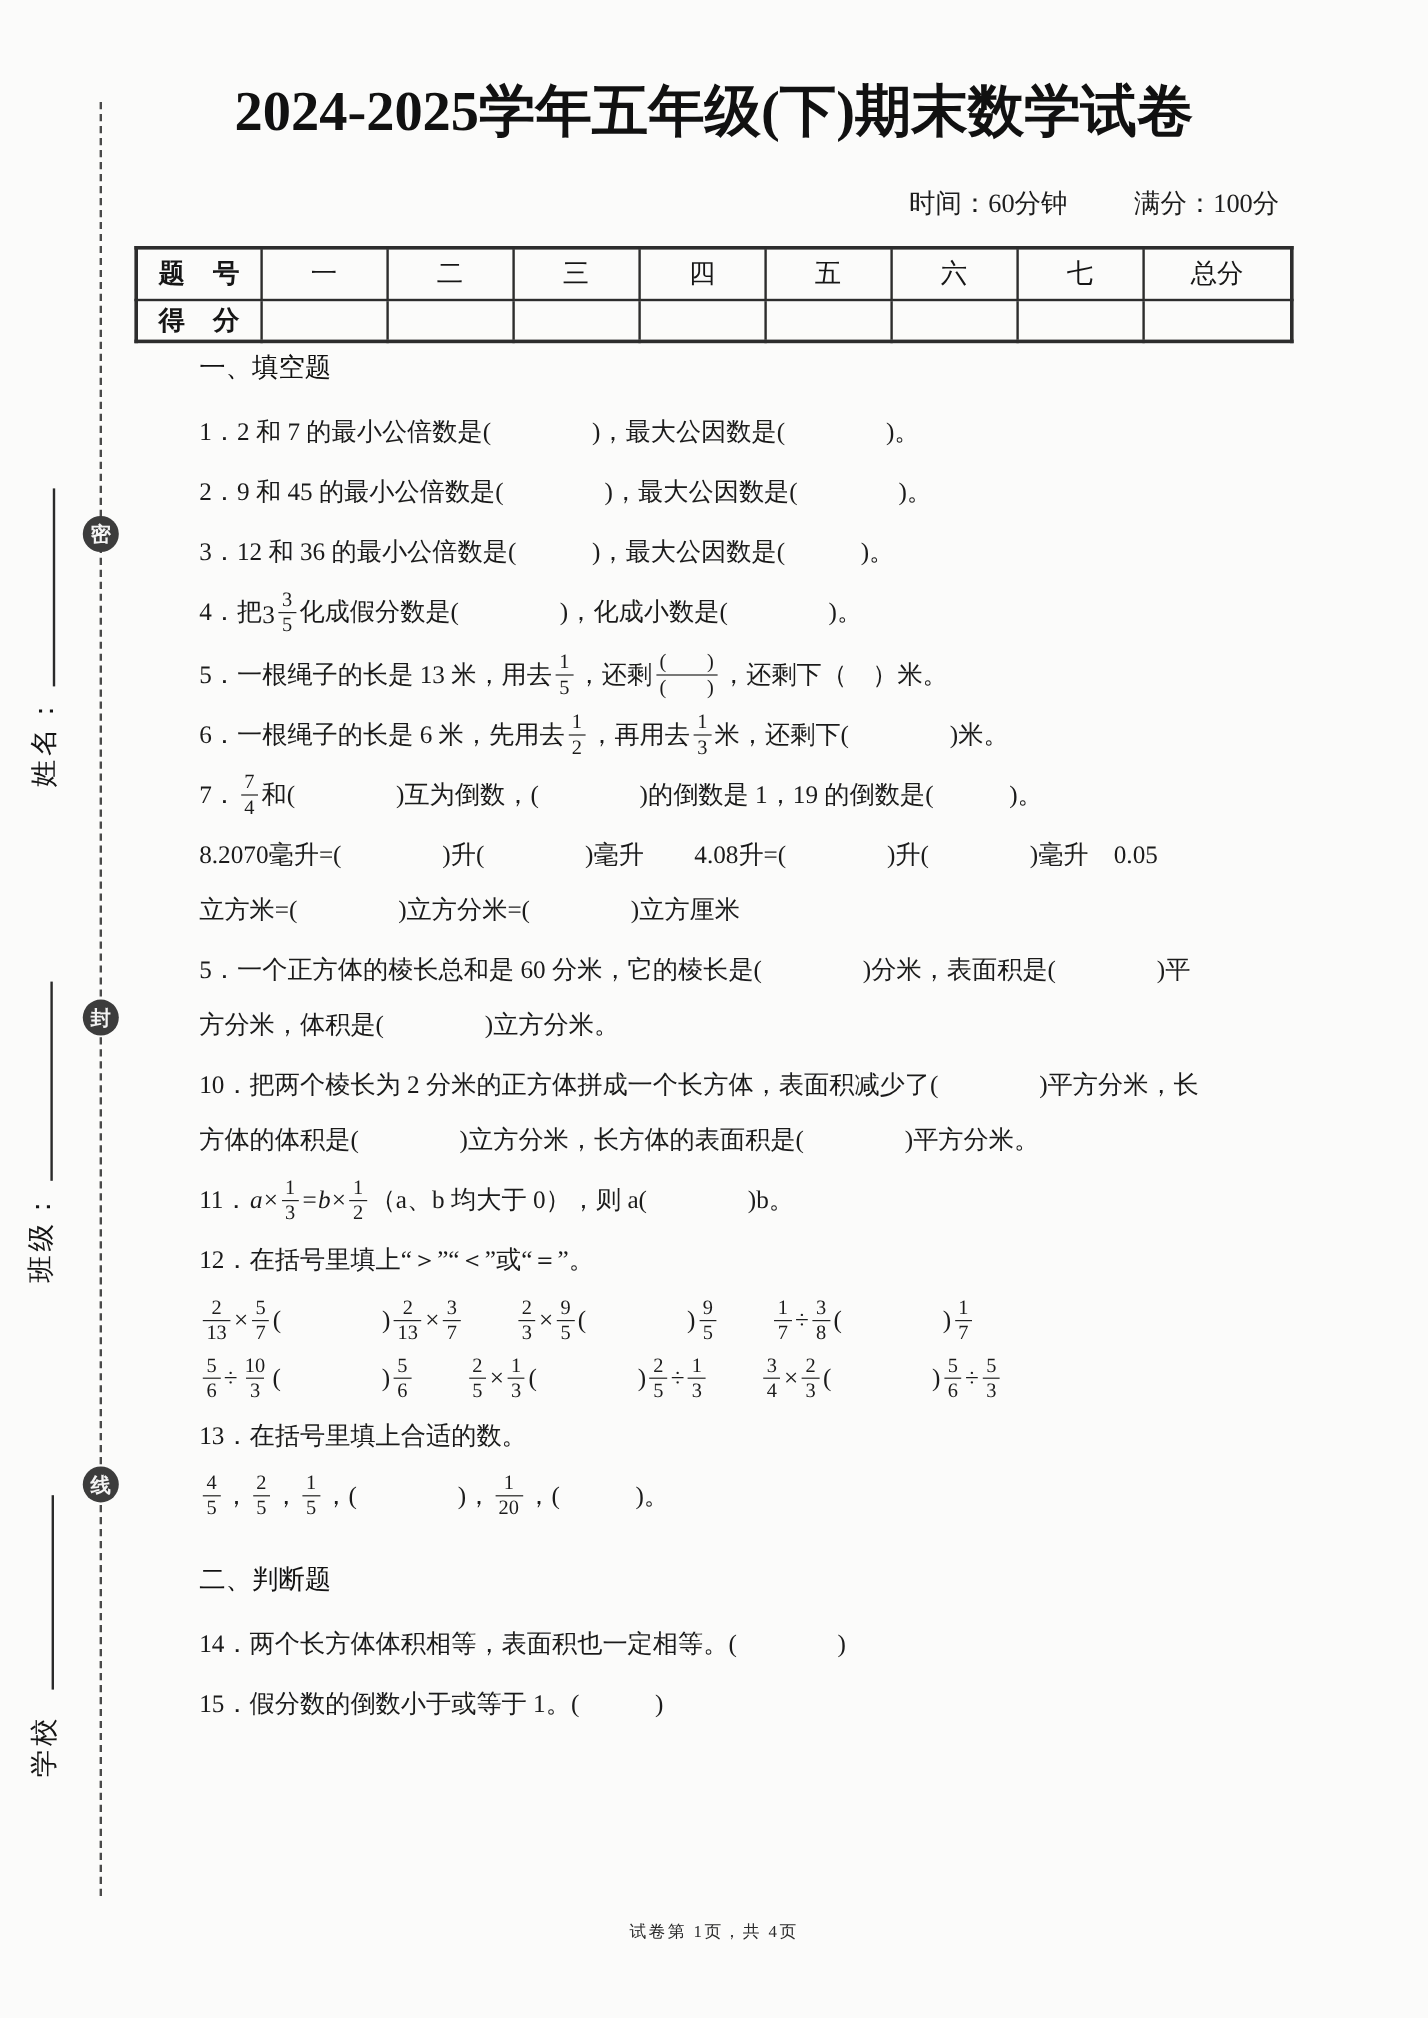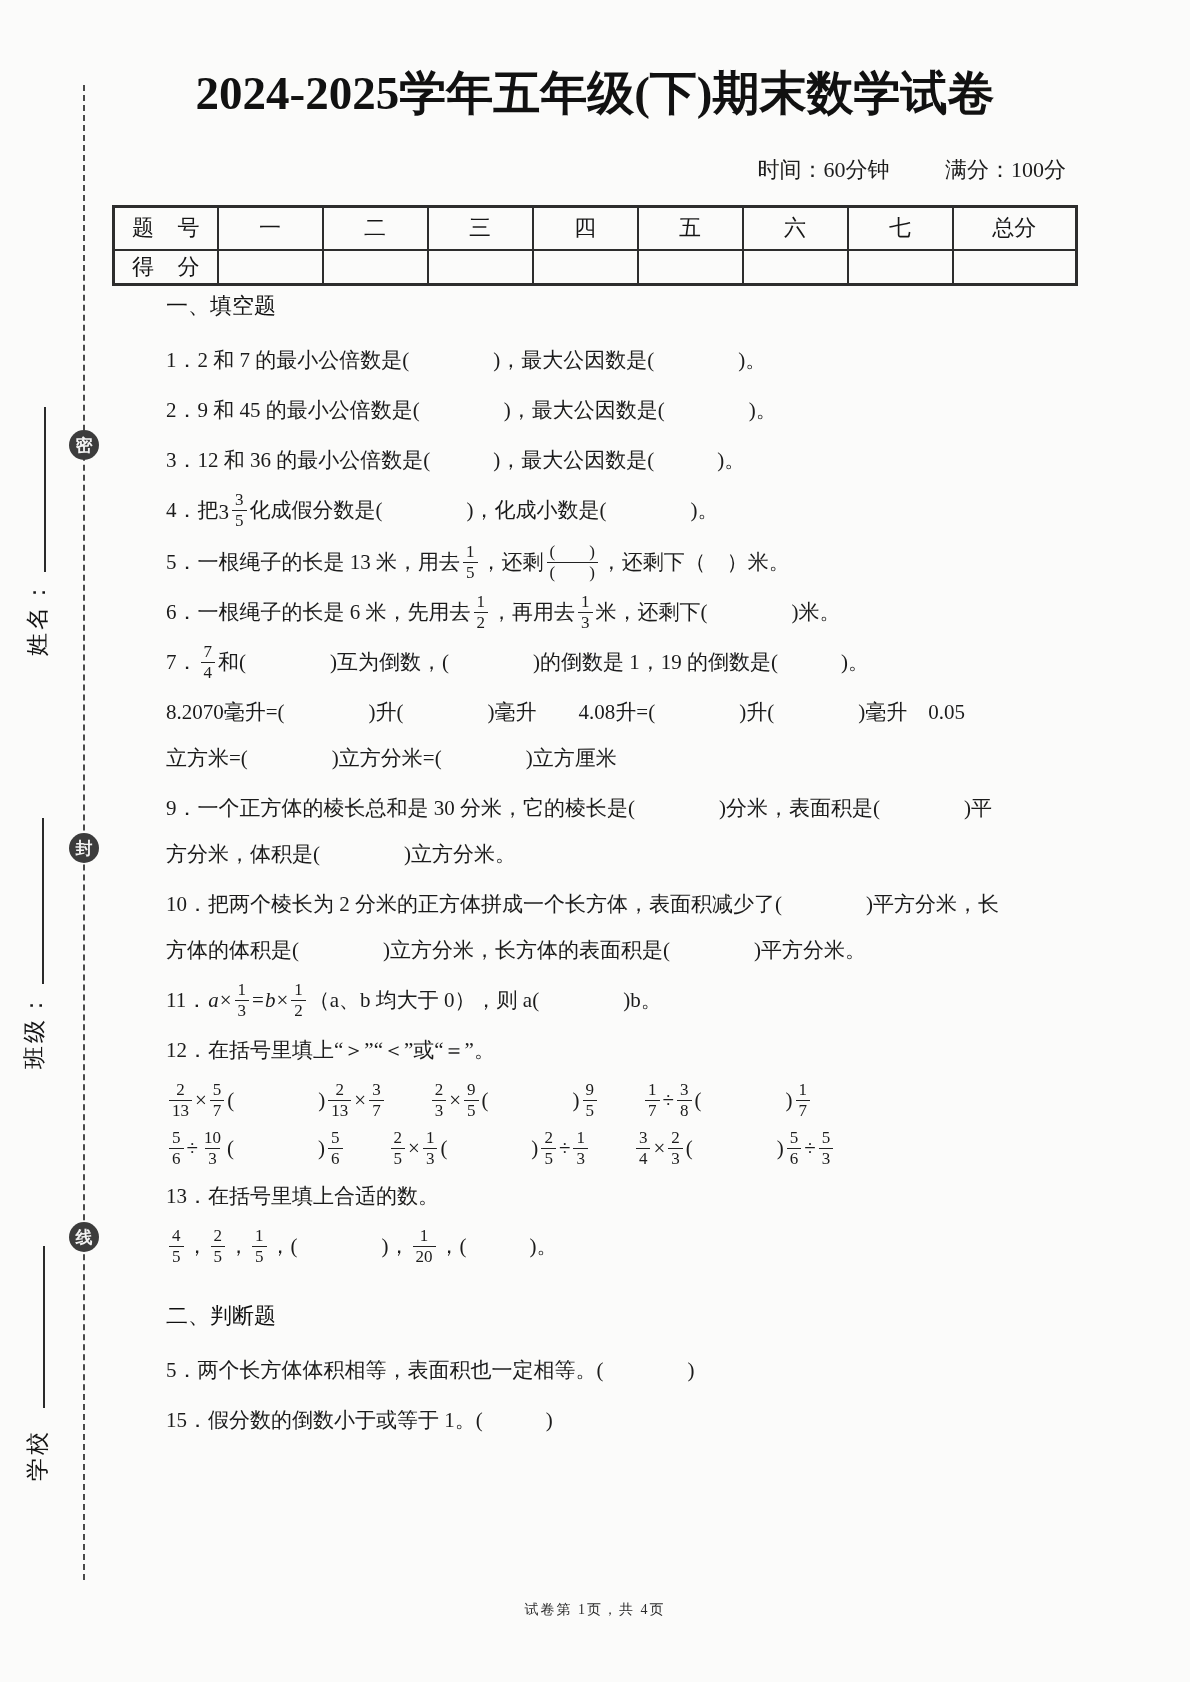--- a/index.html
+++ b/index.html
@@ -49,21 +49,21 @@
     border-collapse: collapse; table-layout: fixed; font-size: 22px;
     border: 3px solid #2d2d2d; background: transparent;
   }
   .score-table td {
     border: 2px solid #2d2d2d; text-align: center; padding: 0; color: #161616;
   }
   .score-table tr:first-child td { height: 43px; }
   .score-table tr:last-child td { height: 35px; }
   .score-table td:first-child { width: 104px; }
   .score-table td:last-child { width: 124px; }
-  .score-table td.lbl { letter-spacing: 9px; text-indent: 9px; }
+  .score-table td.lbl { letter-spacing: 9px; text-indent: 9px; font-weight: bold; }
 
   
   .questions {
     position: absolute; top: 291px; left: 166px; width: 904px;
   }
   .sec-h { font-size: 22px; font-weight: normal; margin: 0 0 16px 0; color: #111; }
   .sec-gap { margin-top: 32px; }
   .q { font-size: 21px; line-height: 46px; margin-bottom: 4px; }
   .q .txt { white-space: pre-wrap; }
   .frac {
@@ -159,21 +159,21 @@
           <span class="den">2</span>
         </span><span class="txt">，再用去</span><span class="frac">
           <span class="num">1</span>
           <span class="den">3</span>
         </span><span class="txt">米，还剩下(　　　　)米。</span></div>
       <div class="q"><span class="txt">7．</span><span class="frac">
           <span class="num">7</span>
           <span class="den">4</span>
         </span><span class="txt">和(　　　　)互为倒数，(　　　　)的倒数是 1，19 的倒数是(　　　)。</span></div>
       <div class="q"><span class="txt">8.2070毫升=(　　　　)升(　　　　)毫升　　4.08升=(　　　　)升(　　　　)毫升　0.05</span><br><span class="txt">立方米=(　　　　)立方分米=(　　　　)立方厘米</span></div>
-      <div class="q"><span class="txt">9．一个正方体的棱长总和是 30 分米，它的棱长是(　　　　)分米，表面积是(　　　　)平</span><br><span class="txt">方分米，体积是(　　　　)立方分米。</span></div>
+      <div class="q"><span class="txt">5．一个正方体的棱长总和是 60 分米，它的棱长是(　　　　)分米，表面积是(　　　　)平</span><br><span class="txt">方分米，体积是(　　　　)立方分米。</span></div>
       <div class="q"><span class="txt">10．把两个棱长为 2 分米的正方体拼成一个长方体，表面积减少了(　　　　)平方分米，长</span><br><span class="txt">方体的体积是(　　　　)立方分米，长方体的表面积是(　　　　)平方分米。</span></div>
       <div class="q"><span class="txt">11．</span><span class="it">a</span><span class="txt">×</span><span class="frac">
           <span class="num">1</span>
           <span class="den">3</span>
         </span><span class="txt">=</span><span class="it">b</span><span class="txt">×</span><span class="frac">
           <span class="num">1</span>
           <span class="den">2</span>
         </span><span class="txt">（a、b 均大于 0），则 a(　　　　)b。</span></div>
       <div class="q"><span class="txt">12．在括号里填上“＞”“＜”或“＝”。</span></div>
       <div class="q frac-row"><span class="frac">
@@ -249,18 +249,18 @@
           <span class="num">2</span>
           <span class="den">5</span>
         </span><span class="txt">，</span><span class="frac">
           <span class="num">1</span>
           <span class="den">5</span>
         </span><span class="txt">，(　　　　)，</span><span class="frac">
           <span class="num">1</span>
           <span class="den">20</span>
         </span><span class="txt">，(　　　)。</span></div>
       <div class="sec-h sec-gap">二、判断题</div>
-      <div class="q"><span class="txt">5．两个长方体体积相等，表面积也一定相等。(　　　　)</span></div>
+      <div class="q"><span class="txt">14．两个长方体体积相等，表面积也一定相等。(　　　　)</span></div>
       <div class="q"><span class="txt">15．假分数的倒数小于或等于 1。(　　　)</span></div>
     </div>
 
   <div class="footer">试卷第 1页，共 4页</div>
 </div>
 
 </body></html>

